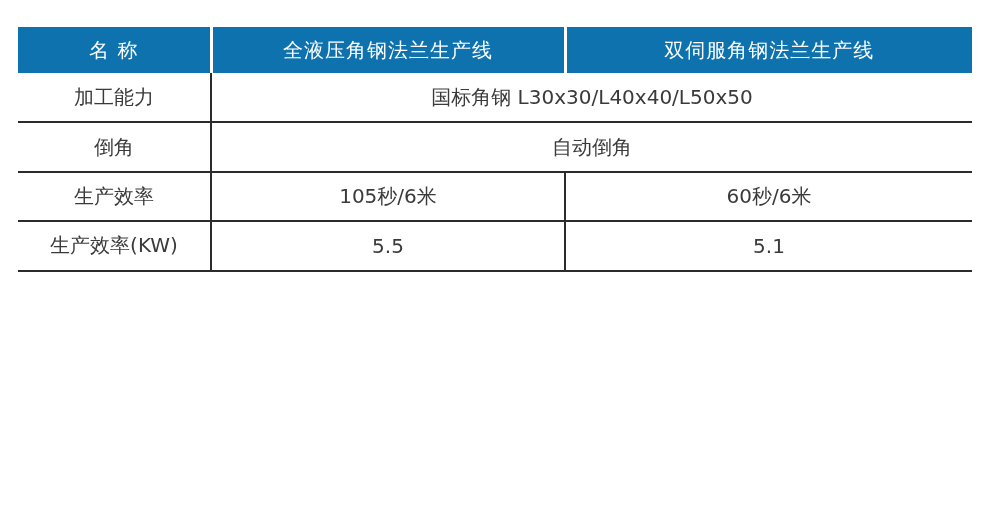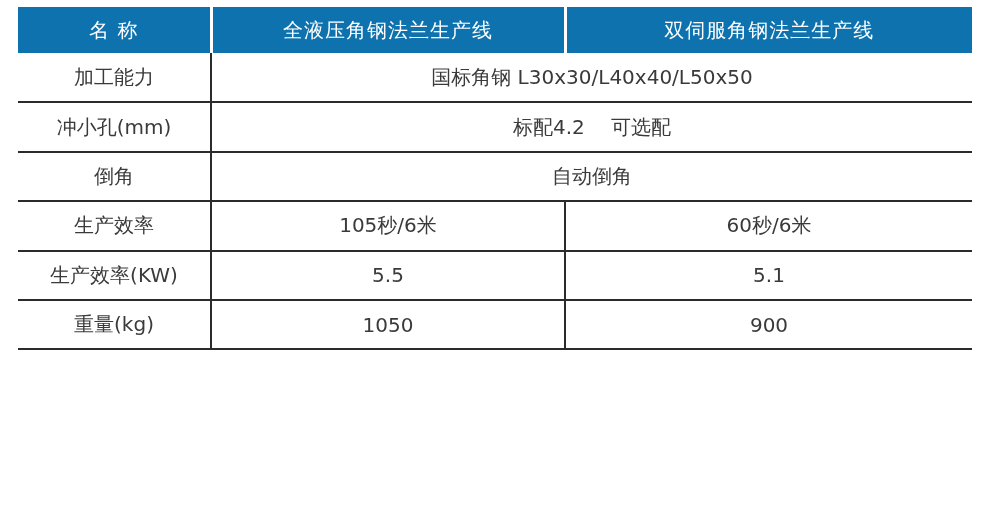--- a/index.html
+++ b/index.html
@@ -21,20 +21,21 @@
   .table-wrap{
     position:absolute;
     left:18px;top:7px;
     width:954px;
   }
   table.spec{
     border-collapse:collapse;
     table-layout:fixed;
     width:954px;
     color:var(--body-text);
+    margin-top:20px;
   }
   col.c1{width:193px;}
   col.c2{width:354px;}
   col.c3{width:407px;}
   thead tr{height:46px;}
   thead th{
     background:var(--header-bg);
     color:var(--header-text);
     font-size:20px;
     font-weight:400;
@@ -72,37 +73,28 @@
         <th class="gap-right">全液压角钢法兰生产线</th>
         <th>双伺服角钢法兰生产线</th>
       </tr>
     </thead>
     <tbody>
       <tr>
         <td class="label">加工能力</td>
         <td colspan="2">国标角钢 L30x30/L40x40/L50x50</td>
       </tr>
       <tr>
-        <td class="label">冲小孔(mm)</td>
-        <td colspan="2">标配4.2　 可选配</td>
-      </tr>
-      <tr>
         <td class="label">倒角</td>
         <td colspan="2">自动倒角</td>
       </tr>
       <tr>
         <td class="label">生产效率</td>
         <td class="mid">105秒/6米</td>
         <td>60秒/6米</td>
       </tr>
       <tr>
         <td class="label">生产效率(KW)</td>
         <td class="mid">5.5</td>
         <td>5.1</td>
       </tr>
-      <tr>
-        <td class="label">重量(kg)</td>
-        <td class="mid">1050</td>
-        <td>900</td>
-      </tr>
     </tbody>
   </table>
 </div>
 
 </body></html>

